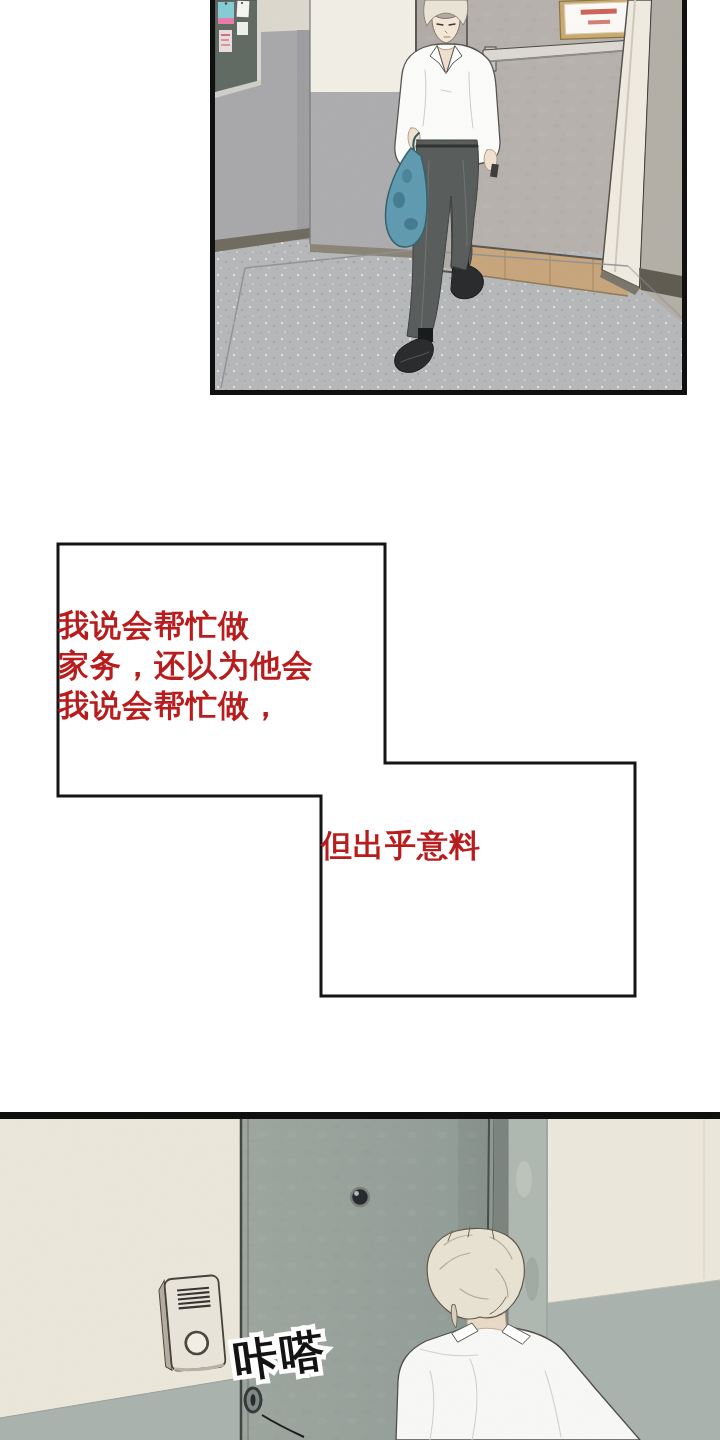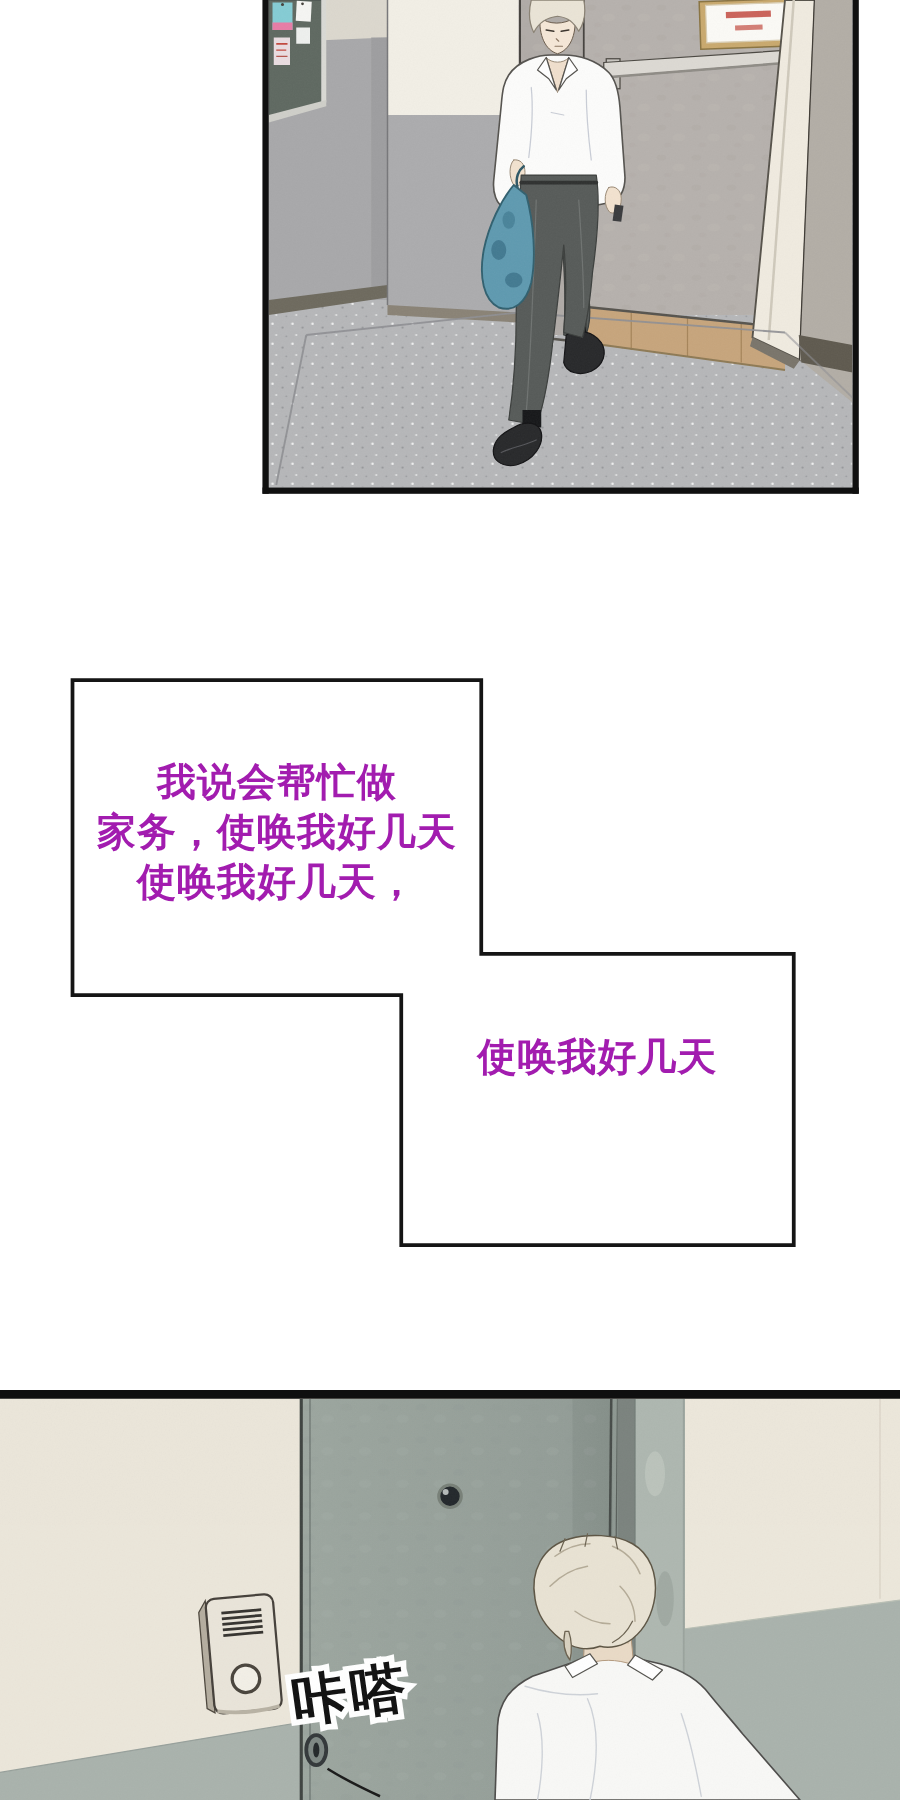--- a/index.html
+++ b/index.html
@@ -10,22 +10,22 @@
   
   .panel1{
     position:absolute;left:210px;top:0;width:477px;height:395px;
     box-sizing:border-box;border:5px solid #101010;border-top:none;
     background:#b6b7b9;overflow:hidden;
   }
   .panel1 svg{display:block;width:467px;height:390px;}
   
   .caption-shape{position:absolute;left:40px;top:530px;width:620px;height:490px;}
   .caption-text{
-    position:absolute;color:#a21caf;font-weight:bold;font-size:31px;line-height:40px;
-    text-align:center;letter-spacing:1px;white-space:nowrap;
+    position:absolute;color:#b91c1c;font-weight:bold;font-size:31px;line-height:40px;
+    letter-spacing:1px;white-space:nowrap;
   }
   .caption-text.c1{left:58px;top:606px;width:327px;}
   .caption-text.c2{left:321px;top:826px;width:314px;}
   
   .panel2{
     position:absolute;left:0;top:1112px;width:720px;height:328px;
     box-sizing:border-box;border-top:7px solid #0f0f0f;
     background:#ebe6da;overflow:hidden;
   }
   .panel2 svg{display:block;width:720px;height:321px;}
@@ -201,25 +201,25 @@
       <rect x="0" y="0" width="467" height="390" fill="#8a8a8a" filter="url(#grain)" opacity="0.5"></rect>
     </svg>
   </section>
 
   <svg class="caption-shape" viewBox="0 0 620 490" xmlns="http://www.w3.org/2000/svg">
     <path d="M18,14 H345 V233 H595 V466 H281 V266 H18 Z" fill="#ffffff" stroke="#151515" stroke-width="3"></path>
   </svg>
 
   <div class="caption-text c1">
     <div>我说会帮忙做</div>
-    <div>家务，使唤我好几天</div>
-    <div>使唤我好几天，</div>
+    <div>家务，还以为他会</div>
+    <div>我说会帮忙做，</div>
   </div>
   <div class="caption-text c2">
-    <div>使唤我好几天</div>
+    <div>但出乎意料</div>
   </div>
 
   <section class="panel2">
     <svg viewBox="0 0 720 321" xmlns="http://www.w3.org/2000/svg">
 
       <g>
         <rect x="0" y="0" width="252" height="321" fill="#ebe6da"></rect>
         <polygon points="0,299 246,258 246,321 0,321" fill="#a9b2ac"></polygon>
         <line x1="0" y1="299" x2="246" y2="258" stroke="#97a09b" stroke-width="1"></line>
       </g>

